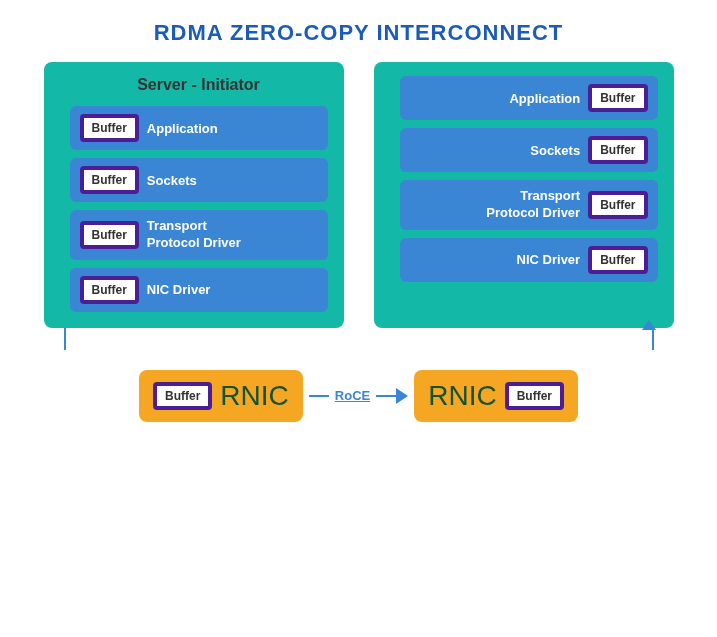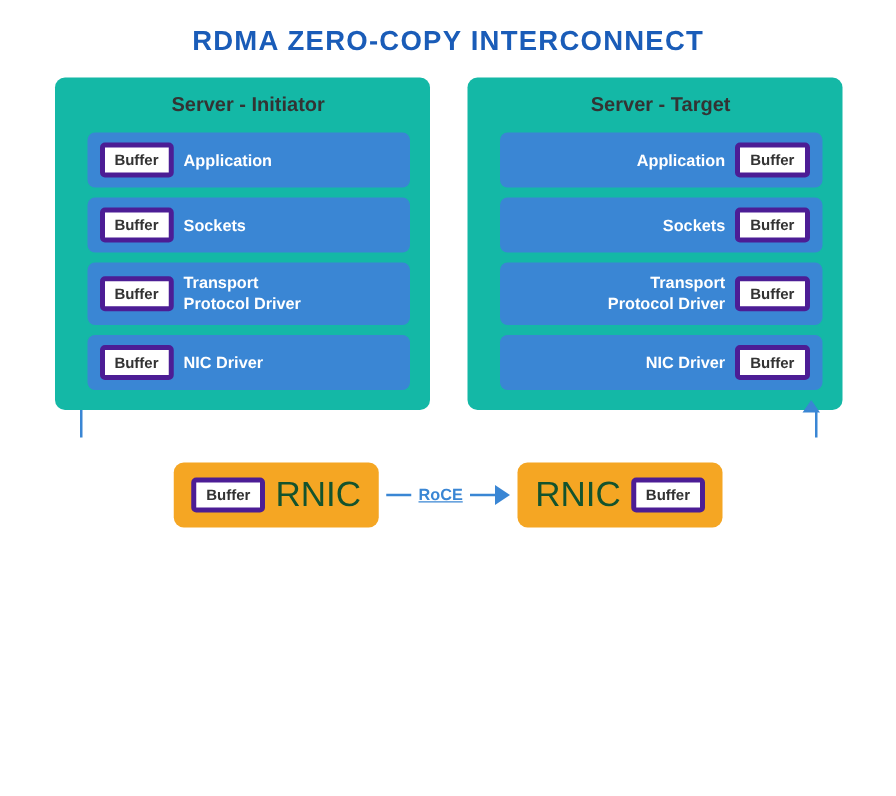--- a/index.html
+++ b/index.html
@@ -215,21 +215,20 @@
 
           <div class="layer initiator">
             <span class="buffer-tag">Buffer</span>
             <span class="layer-label">NIC Driver</span>
           </div>
 
         </div>
       </div>
 
       <div class="server-box">
-        <div class="server-title">Server - Target</div>
         <div class="stack">
 
           <div class="layer target">
             <span class="layer-label">Application</span>
             <span class="buffer-tag">Buffer</span>
           </div>
 
           <div class="layer target">
             <span class="layer-label">Sockets</span>
             <span class="buffer-tag">Buffer</span>

